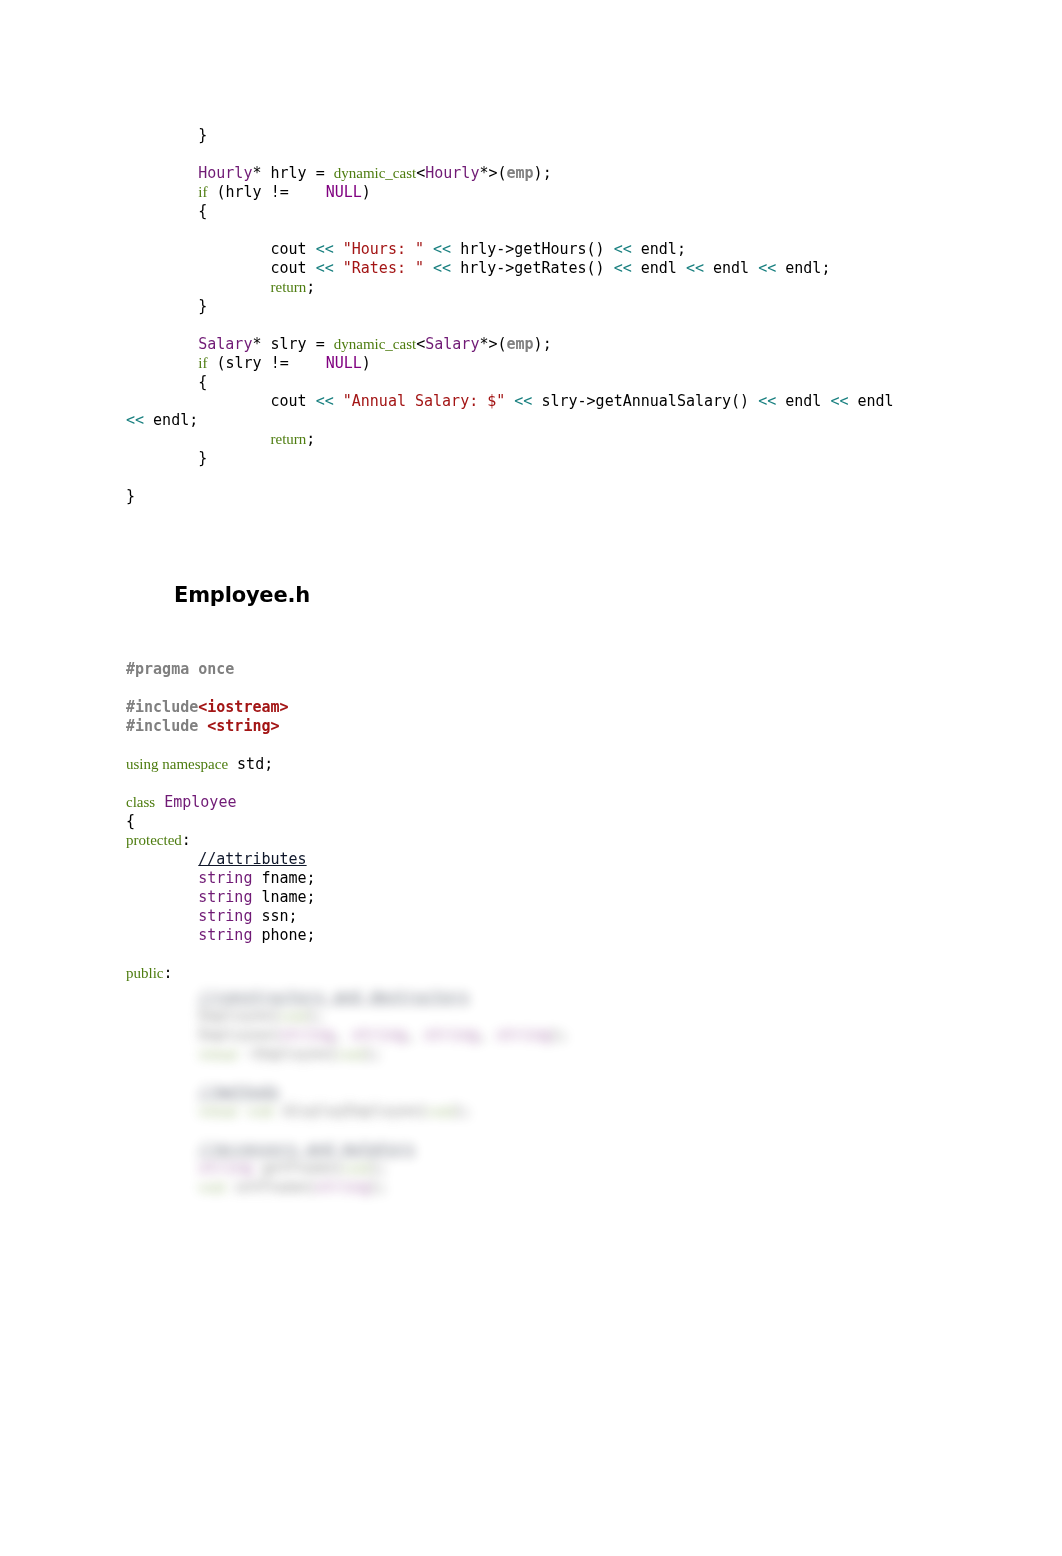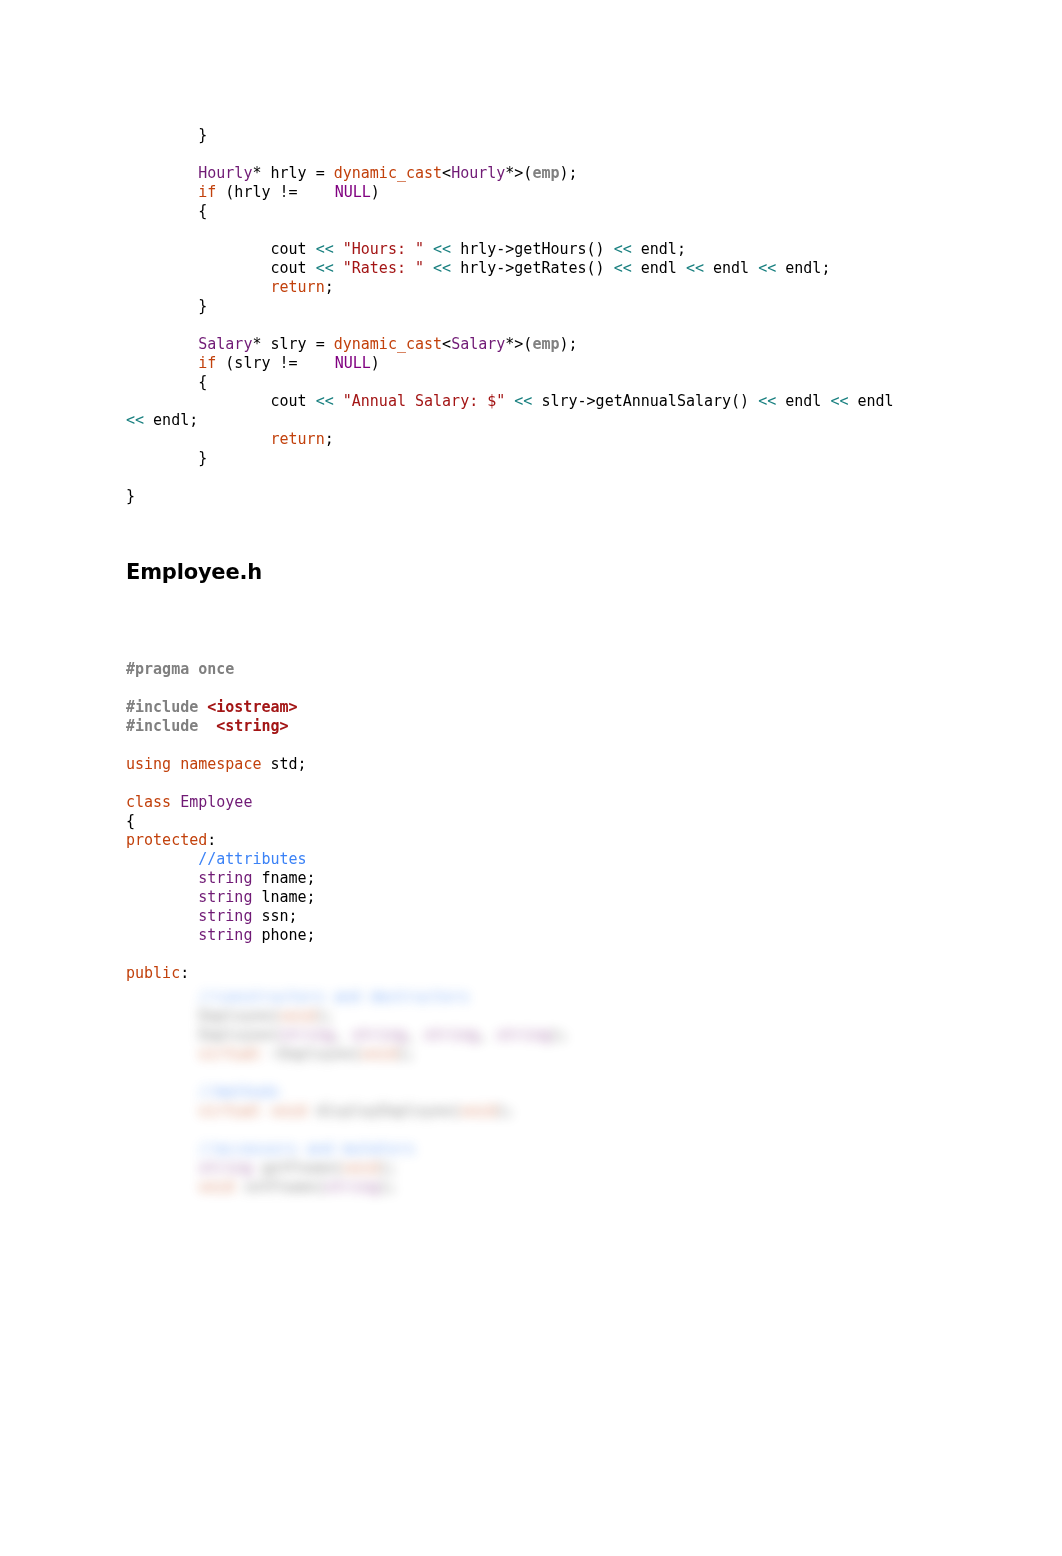--- a/index.html
+++ b/index.html
@@ -21,27 +21,27 @@
     font-size: 15px;
     line-height: 19px;
     white-space: pre;
     color: #000000;
     letter-spacing: 0px;
   }
   .ln { display: block; min-height: 19px; }
   .blank { display: block; height: 19px; }
 
   
-  .kw      { color: #c2410c; }
+  .kw      { color: #4d7c0f; font-family: Liberation Serif, serif; }
   .type    { color: #701a75; }
   .str     { color: #a31515; }
   .op      { color: #1a8080; }
   .gray    { color: #808080; font-weight: bold; }
-  .macro   { color: #a31515; font-weight: bold; margin-left: 9px; }
-  .comment { color: #3b82f6; }
+  .macro   { color: #a31515; font-weight: bold; }
+  .comment { color: #0f172a; text-decoration: underline; }
   .const   { color: #800080; padding-left: 28px; }
   .plain   { color: #000000; }
 
   .heading {
     position: absolute;
     left: 126px;
     font-family: "DejaVu Sans", "Liberation Sans", sans-serif;
     font-size: 21px;
     font-weight: bold;
     color: #000000;
@@ -59,19 +59,19 @@
     opacity: 0.62;
   }
 </style>
 </head>
 <body>
 
 <div class="page">
 
   <div class="code-block" id="code-top" style="top:126px;"><span class="ln"><span class="plain">        }</span></span><span class="ln blank">&nbsp;</span><span class="ln"><span class="plain">        </span><span class="type">Hourly</span><span class="plain">* hrly = </span><span class="kw">dynamic_cast</span><span class="plain">&lt;</span><span class="type">Hourly</span><span class="plain">*&gt;(</span><span class="gray">emp</span><span class="plain">);</span></span><span class="ln"><span class="plain">        </span><span class="kw">if</span><span class="plain"> (hrly != </span><span class="const">NULL</span><span class="plain">)</span></span><span class="ln"><span class="plain">        {</span></span><span class="ln blank">&nbsp;</span><span class="ln"><span class="plain">                cout </span><span class="op">&lt;&lt;</span><span class="plain"> </span><span class="str">"Hours: "</span><span class="plain"> </span><span class="op">&lt;&lt;</span><span class="plain"> hrly-&gt;getHours() </span><span class="op">&lt;&lt;</span><span class="plain"> endl;</span></span><span class="ln"><span class="plain">                cout </span><span class="op">&lt;&lt;</span><span class="plain"> </span><span class="str">"Rates: "</span><span class="plain"> </span><span class="op">&lt;&lt;</span><span class="plain"> hrly-&gt;getRates() </span><span class="op">&lt;&lt;</span><span class="plain"> endl </span><span class="op">&lt;&lt;</span><span class="plain"> endl </span><span class="op">&lt;&lt;</span><span class="plain"> endl;</span></span><span class="ln"><span class="plain">                </span><span class="kw">return</span><span class="plain">;</span></span><span class="ln"><span class="plain">        }</span></span><span class="ln blank">&nbsp;</span><span class="ln"><span class="plain">        </span><span class="type">Salary</span><span class="plain">* slry = </span><span class="kw">dynamic_cast</span><span class="plain">&lt;</span><span class="type">Salary</span><span class="plain">*&gt;(</span><span class="gray">emp</span><span class="plain">);</span></span><span class="ln"><span class="plain">        </span><span class="kw">if</span><span class="plain"> (slry != </span><span class="const">NULL</span><span class="plain">)</span></span><span class="ln"><span class="plain">        {</span></span><span class="ln"><span class="plain">                cout </span><span class="op">&lt;&lt;</span><span class="plain"> </span><span class="str">"Annual Salary: $"</span><span class="plain"> </span><span class="op">&lt;&lt;</span><span class="plain"> slry-&gt;getAnnualSalary() </span><span class="op">&lt;&lt;</span><span class="plain"> endl </span><span class="op">&lt;&lt;</span><span class="plain"> endl</span></span><span class="ln"><span class="op">&lt;&lt;</span><span class="plain"> endl;</span></span><span class="ln"><span class="plain">                </span><span class="kw">return</span><span class="plain">;</span></span><span class="ln"><span class="plain">        }</span></span><span class="ln blank">&nbsp;</span><span class="ln"><span class="plain">}</span></span></div>
 
-  <div class="heading" id="section-heading" style="top:560px;">Employee.h</div>
+  <div class="heading" id="section-heading" style="top:583px;margin-left:48px;">Employee.h</div>
 
   <div class="code-block" id="code-bottom" style="top:660px;"><span class="ln"><span class="gray">#pragma once</span></span><span class="ln blank">&nbsp;</span><span class="ln"><span class="gray">#include</span><span class="macro">&lt;iostream&gt;</span></span><span class="ln"><span class="gray">#include </span><span class="macro">&lt;string&gt;</span></span><span class="ln blank">&nbsp;</span><span class="ln"><span class="kw">using namespace</span><span class="plain"> std;</span></span><span class="ln blank">&nbsp;</span><span class="ln"><span class="kw">class</span><span class="plain"> </span><span class="type">Employee</span></span><span class="ln"><span class="plain">{</span></span><span class="ln"><span class="kw">protected</span><span class="plain">:</span></span><span class="ln"><span class="plain">        </span><span class="comment">//attributes</span></span><span class="ln"><span class="plain">        </span><span class="type">string</span><span class="plain"> fname;</span></span><span class="ln"><span class="plain">        </span><span class="type">string</span><span class="plain"> lname;</span></span><span class="ln"><span class="plain">        </span><span class="type">string</span><span class="plain"> ssn;</span></span><span class="ln"><span class="plain">        </span><span class="type">string</span><span class="plain"> phone;</span></span><span class="ln blank">&nbsp;</span><span class="ln"><span class="kw">public</span><span class="plain">:</span></span></div>
 
   <div class="blurred" id="code-redacted" style="top:988px;"><span class="ln"><span class="plain">        </span><span class="comment">//constructors and destructors</span></span><span class="ln"><span class="plain">        </span><span class="gray">Employee</span><span class="plain">(</span><span class="kw">void</span><span class="plain">);</span></span><span class="ln"><span class="plain">        </span><span class="gray">Employee</span><span class="plain">(</span><span class="type">string</span><span class="plain">, </span><span class="type">string</span><span class="plain">, </span><span class="type">string</span><span class="plain">, </span><span class="type">string</span><span class="plain">);</span></span><span class="ln"><span class="plain">        </span><span class="kw">virtual</span><span class="plain"> ~</span><span class="gray">Employee</span><span class="plain">(</span><span class="kw">void</span><span class="plain">);</span></span><span class="ln blank">&nbsp;</span><span class="ln"><span class="plain">        </span><span class="comment">//methods</span></span><span class="ln"><span class="plain">        </span><span class="kw">virtual</span><span class="plain"> </span><span class="kw">void</span><span class="plain"> </span><span class="gray">displayEmployee</span><span class="plain">(</span><span class="kw">void</span><span class="plain">);</span></span><span class="ln blank">&nbsp;</span><span class="ln"><span class="plain">        </span><span class="comment">//accessors and mutators</span></span><span class="ln"><span class="plain">        </span><span class="type">string</span><span class="plain"> </span><span class="gray">getFname</span><span class="plain">(</span><span class="kw">void</span><span class="plain">);</span></span><span class="ln"><span class="plain">        </span><span class="kw">void</span><span class="plain"> </span><span class="gray">setFname</span><span class="plain">(</span><span class="type">string</span><span class="plain">);</span></span></div>
 
 </div>
 
 </body></html>

